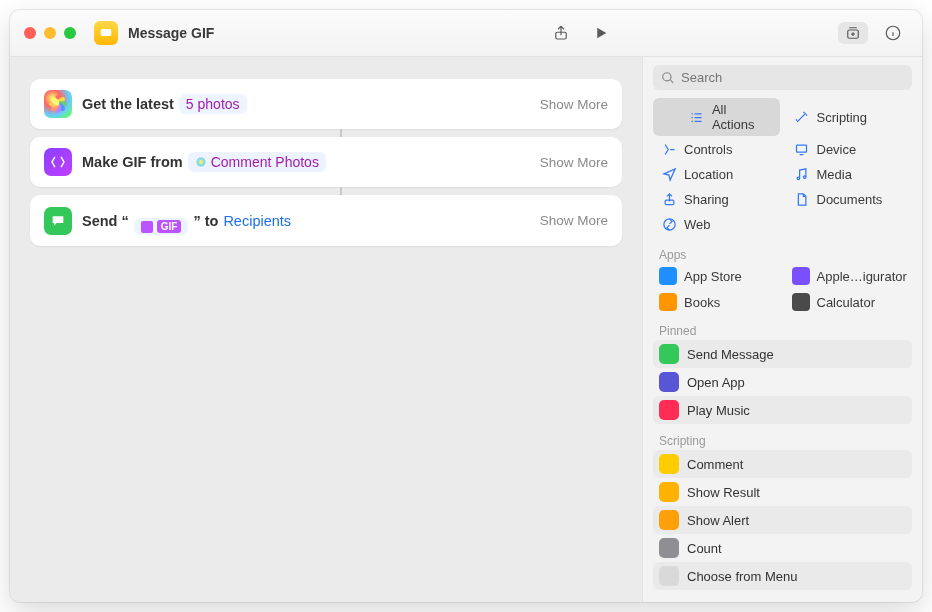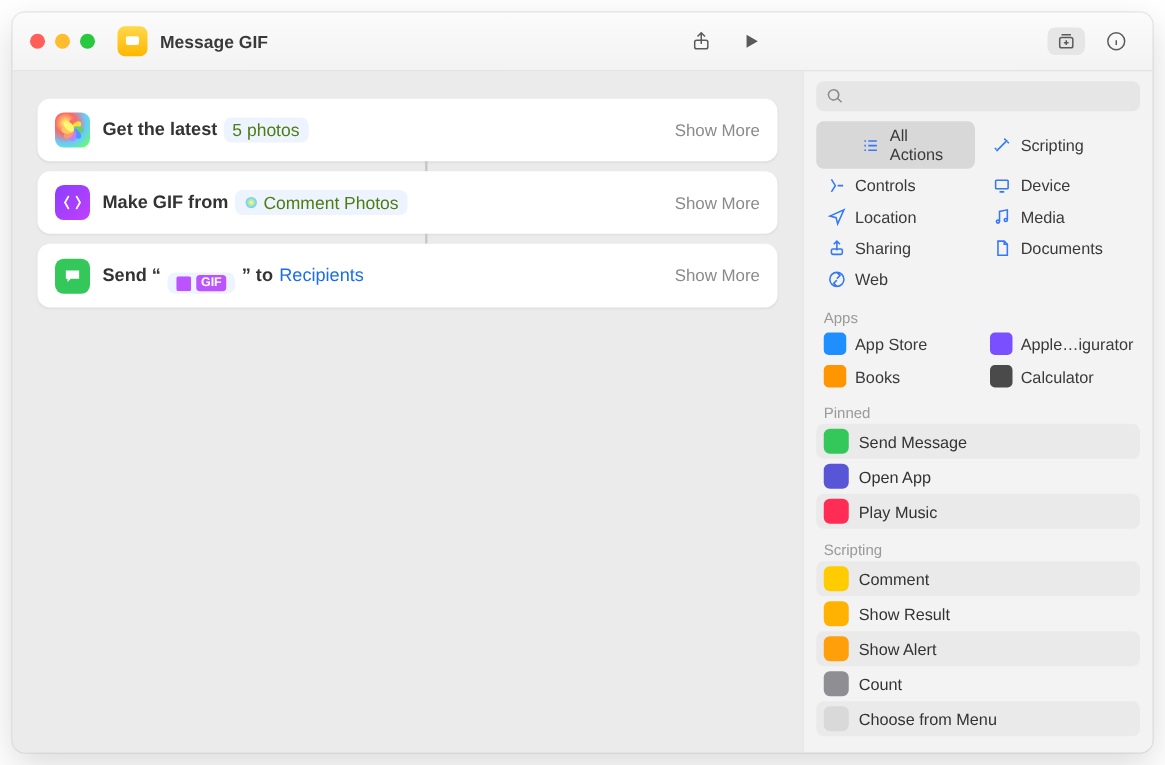--- a/index.html
+++ b/index.html
@@ -75,21 +75,21 @@
   display:flex; align-items:center; justify-content:center; flex-shrink:0;
   color:#fff; font-size:14px;
 }
 .card-icon.photos { background: radial-gradient(circle at 30% 30%, #ff6, #f66 30%, #6cf 60%, #6f6 90%); }
 .card-icon.gif { background: linear-gradient(135deg,#8a3fff,#c23fff); }
 .card-icon.msg { background: #34c759; }
 .card-text { font-size:14.5px; color:#333; font-weight:600; display:flex; align-items:center; gap:5px; flex-wrap:wrap;}
 .token {
   display:inline-flex; align-items:center; gap:4px;
   background:#eef4ff; border-radius:6px; padding:2px 7px;
-  color:#4d7c0f; font-weight:500;
+  color:#a21caf; font-weight:500;
   font-size:14px;
 }
 .token .tinyicon { width:12px; height:12px; }
 .token.purple { color:#9b3bdd;margin-top:12px;}
 .token .gif-chip {
   background:#bb54ff; color:#fff; font-size:10px; font-weight:700;
   padding:1px 4px; border-radius:3px;
 }
 .link-token { color:#1a6fe8; font-weight:500; font-size:14.5px;}
 .show-more { margin-left:auto; color:#8a8a8a; font-size:13.5px; cursor:pointer; font-weight:400;}
@@ -280,20 +280,21 @@
       </div>
 
     </div>
 
     <div class="sidebar">
       <div class="search-wrap">
         <div class="search">
           <svg viewBox="0 0 24 24">
               <path d="M10 2a8 8 0 105.3 14l5 5 1.4-1.4-5-5A8 8 0 0010 2zm0 2a6 6 0 110 12 6 6 0 010-12z"></path>
             </svg>
+          <input placeholder="Search" style="">
         </div>
       </div>
 
       <div class="cats" id="cats">
           <div class="cat selected">
             <span class="ci">
               <svg viewBox="0 0 24 24" stroke="#3478f6" fill="none" stroke-width="2">
                 <path d="M4 6h2M4 12h2M4 18h2M9 6h11M9 12h11M9 18h11"></path>
               </svg>
             </span>

